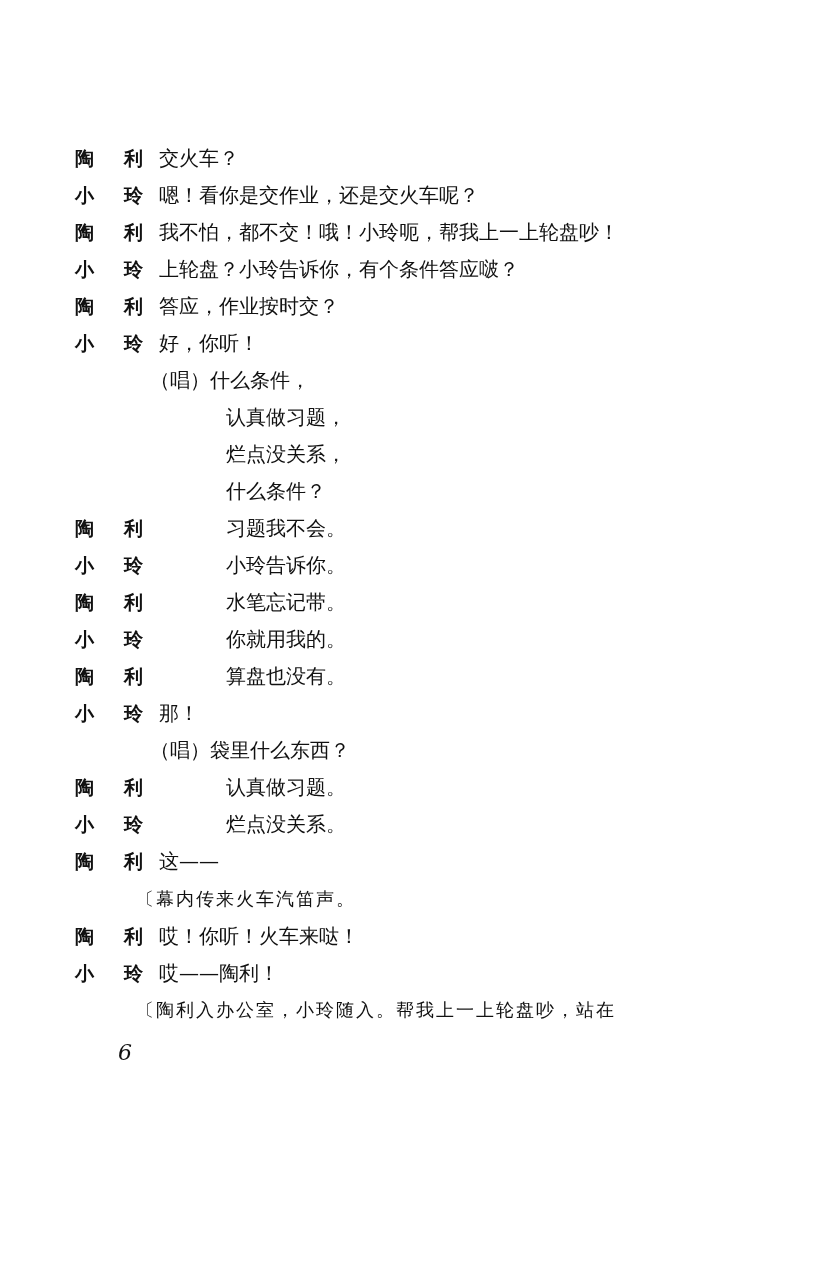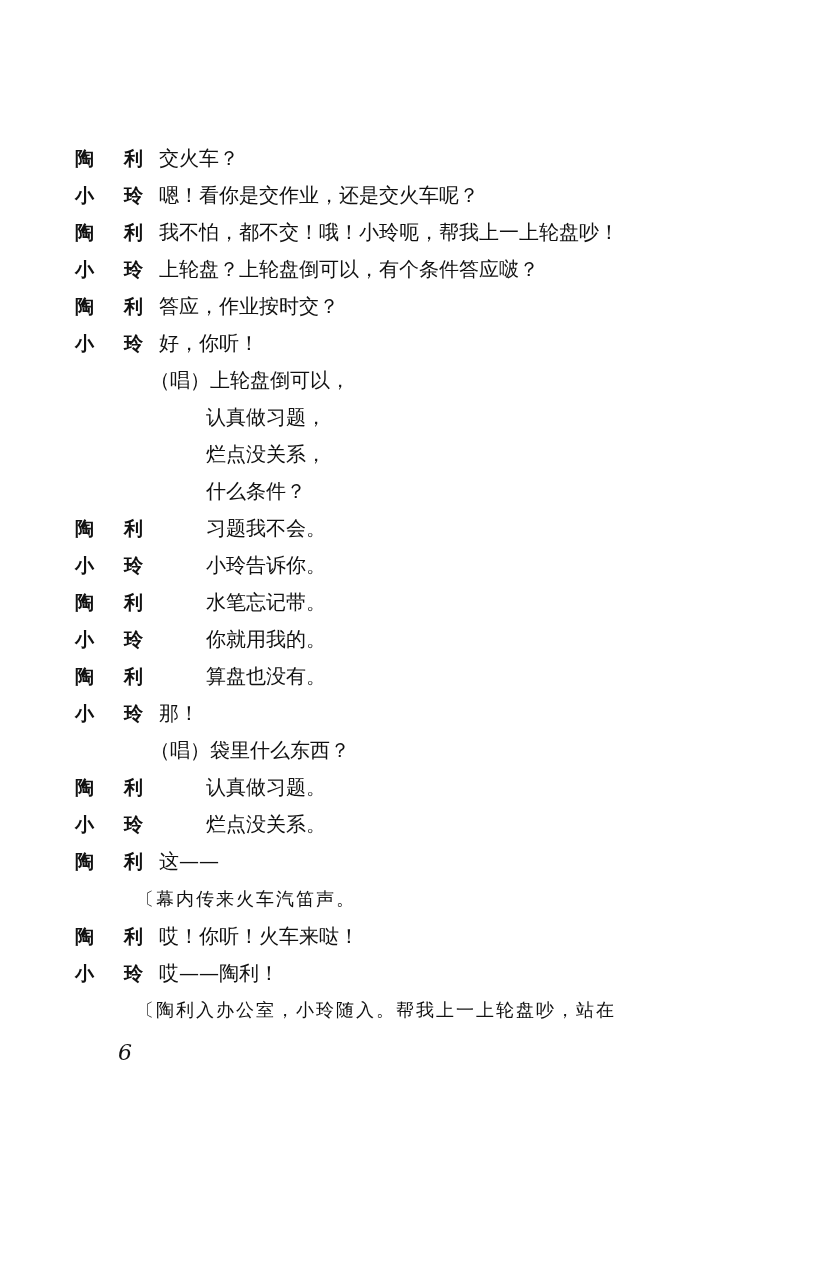--- a/index.html
+++ b/index.html
@@ -3,21 +3,21 @@
 <meta charset="utf-8">
 <style>
   html,body{margin:0;padding:0;background:#fff;}
   body{width:822px;height:1269px;position:relative;overflow:hidden;
        font-family:"DejaVu Serif","Liberation Serif",serif;color:#111;}
   .line{position:absolute;left:0;height:30px;font-size:20px;line-height:30px;white-space:nowrap;}
   .spk{position:absolute;font-weight:bold;font-family:"DejaVu Sans","Liberation Sans",sans-serif;font-size:19px;}
   .spk1{left:75px;}
   .spk2{left:124px;}
   .txt{position:absolute;left:159px;}
-  .txt.sung{left:206px;}
+  .txt.sung{left:226px;}
   .txt.dir{left:136px;font-size:18px;letter-spacing:2px;}
   .txt.chant{left:150px;}
   .pageno{position:absolute;left:118px;top:1040px;font-size:22px;font-style:italic;}
   .footer{position:absolute;top:1296px;font-family:Liberation Mono, monospace;font-weight:bold;font-size:23px;}
   .f1{left:616px;color:#111;}
   .f2{left:725px;color:#701a75;}
 </style>
 </head>
 <body>
 
@@ -33,34 +33,34 @@
       <span class="txt">嗯！看你是交作业，还是交火车呢？</span>
     </div>
   <div class="line" style="top:217px">
       <span class="spk spk1">陶</span>
       <span class="spk spk2">利</span>
       <span class="txt">我不怕，都不交！哦！小玲呃，帮我上一上轮盘吵！</span>
     </div>
   <div class="line" style="top:254px">
       <span class="spk spk1">小</span>
       <span class="spk spk2">玲</span>
-      <span class="txt">上轮盘？上轮盘倒可以，有个条件答应啵？</span>
+      <span class="txt">上轮盘？小玲告诉你，有个条件答应啵？</span>
     </div>
   <div class="line" style="top:291px">
       <span class="spk spk1">陶</span>
       <span class="spk spk2">利</span>
       <span class="txt">答应，作业按时交？</span>
     </div>
   <div class="line" style="top:328px">
       <span class="spk spk1">小</span>
       <span class="spk spk2">玲</span>
       <span class="txt">好，你听！</span>
     </div>
   <div class="line" style="top:365px">
-      <span class="txt chant">（唱）上轮盘倒可以，</span>
+      <span class="txt chant">（唱）什么条件，</span>
     </div>
   <div class="line" style="top:402px">
       <span class="txt sung">认真做习题，</span>
     </div>
   <div class="line" style="top:439px">
       <span class="txt sung">烂点没关系，</span>
     </div>
   <div class="line" style="top:476px">
       <span class="txt sung">什么条件？</span>
     </div>

